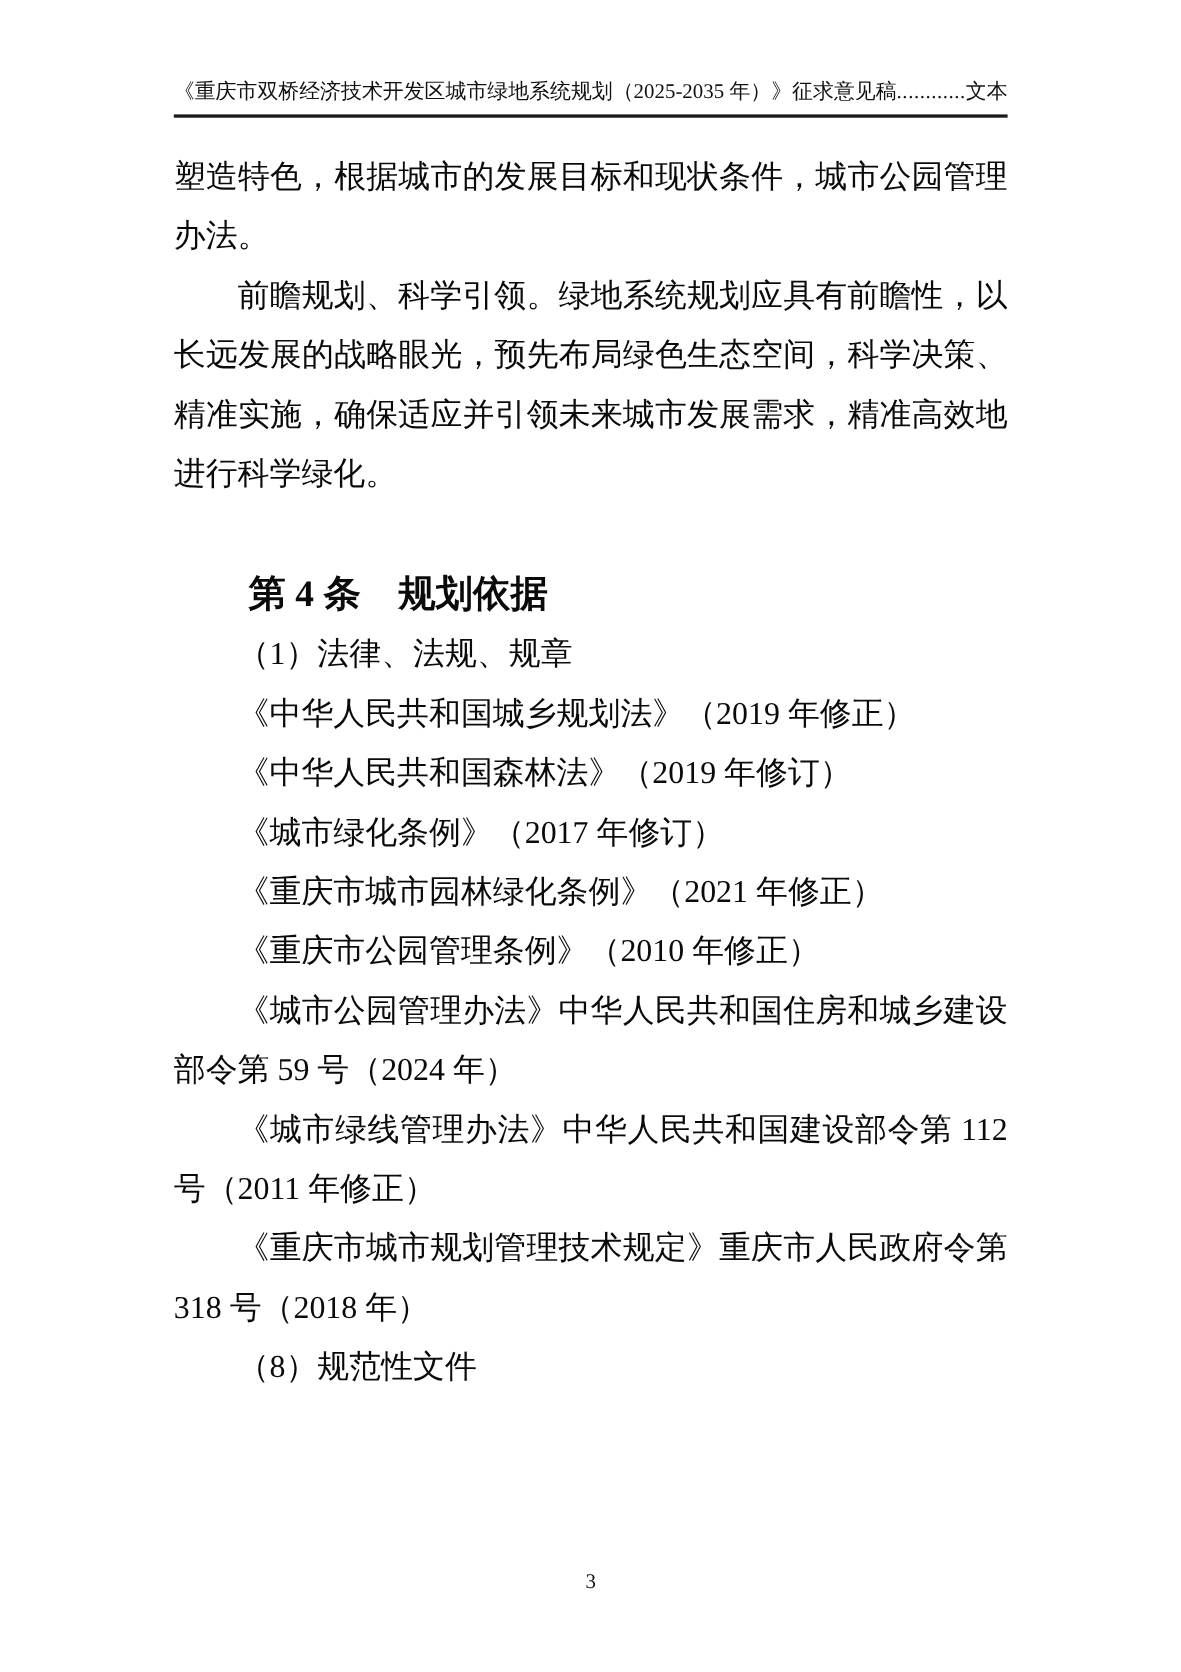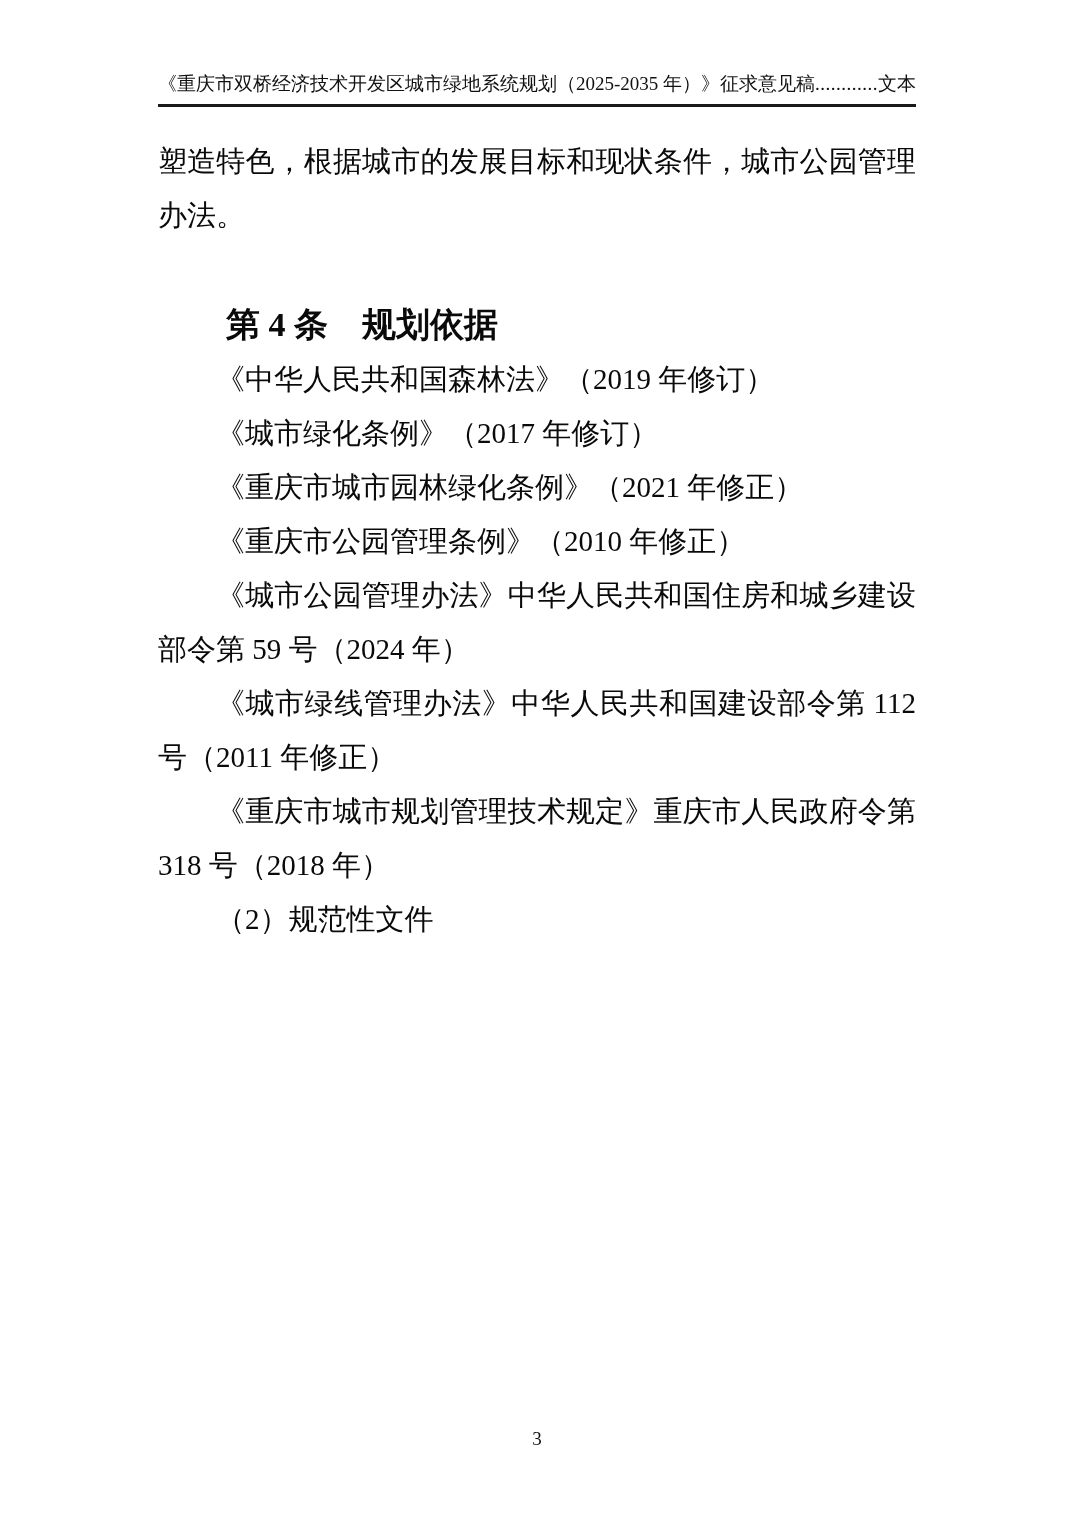--- a/index.html
+++ b/index.html
@@ -45,26 +45,29 @@
 
 <header class="page-header">
   <span class="ht">《重庆市双桥经济技术开发区城市绿地系统规划（2025-2035 年）》征求意见稿</span>
     <span class="leader">......................................</span>
     <span class="suffix">文本</span>
 </header>
 <div class="header-rule"></div>
 
 <main class="doc-body">
   <p class="continuation">塑造特色，根据城市的发展目标和现状条件，城市公园管理办法。</p>
+  <p>前瞻规划、科学引领。绿地系统规划应具有前瞻性，以长远发展的战略眼光，预先布局绿色生态空间，科学决策、精准实施，确保适应并引领未来城市发展需求，精准高效地进行科学绿化。</p>
   <h2 class="article-heading">第 4 条　规划依据</h2>
+  <p>（1）法律、法规、规章</p>
+  <p>《中华人民共和国城乡规划法》（2019 年修正）</p>
   <p>《中华人民共和国森林法》（2019 年修订）</p>
   <p>《城市绿化条例》（2017 年修订）</p>
   <p>《重庆市城市园林绿化条例》（2021 年修正）</p>
   <p>《重庆市公园管理条例》（2010 年修正）</p>
   <p>《城市公园管理办法》中华人民共和国住房和城乡建设部令第 59 号（2024 年）</p>
   <p>《城市绿线管理办法》中华人民共和国建设部令第 112 号（2011 年修正）</p>
   <p>《重庆市城市规划管理技术规定》重庆市人民政府令第 318 号（2018 年）</p>
-  <p>（2）规范性文件</p>
+  <p>（8）规范性文件</p>
 </main>
 
 <footer class="page-footer">
   <span>3</span>
 </footer>
 
 </body></html>

